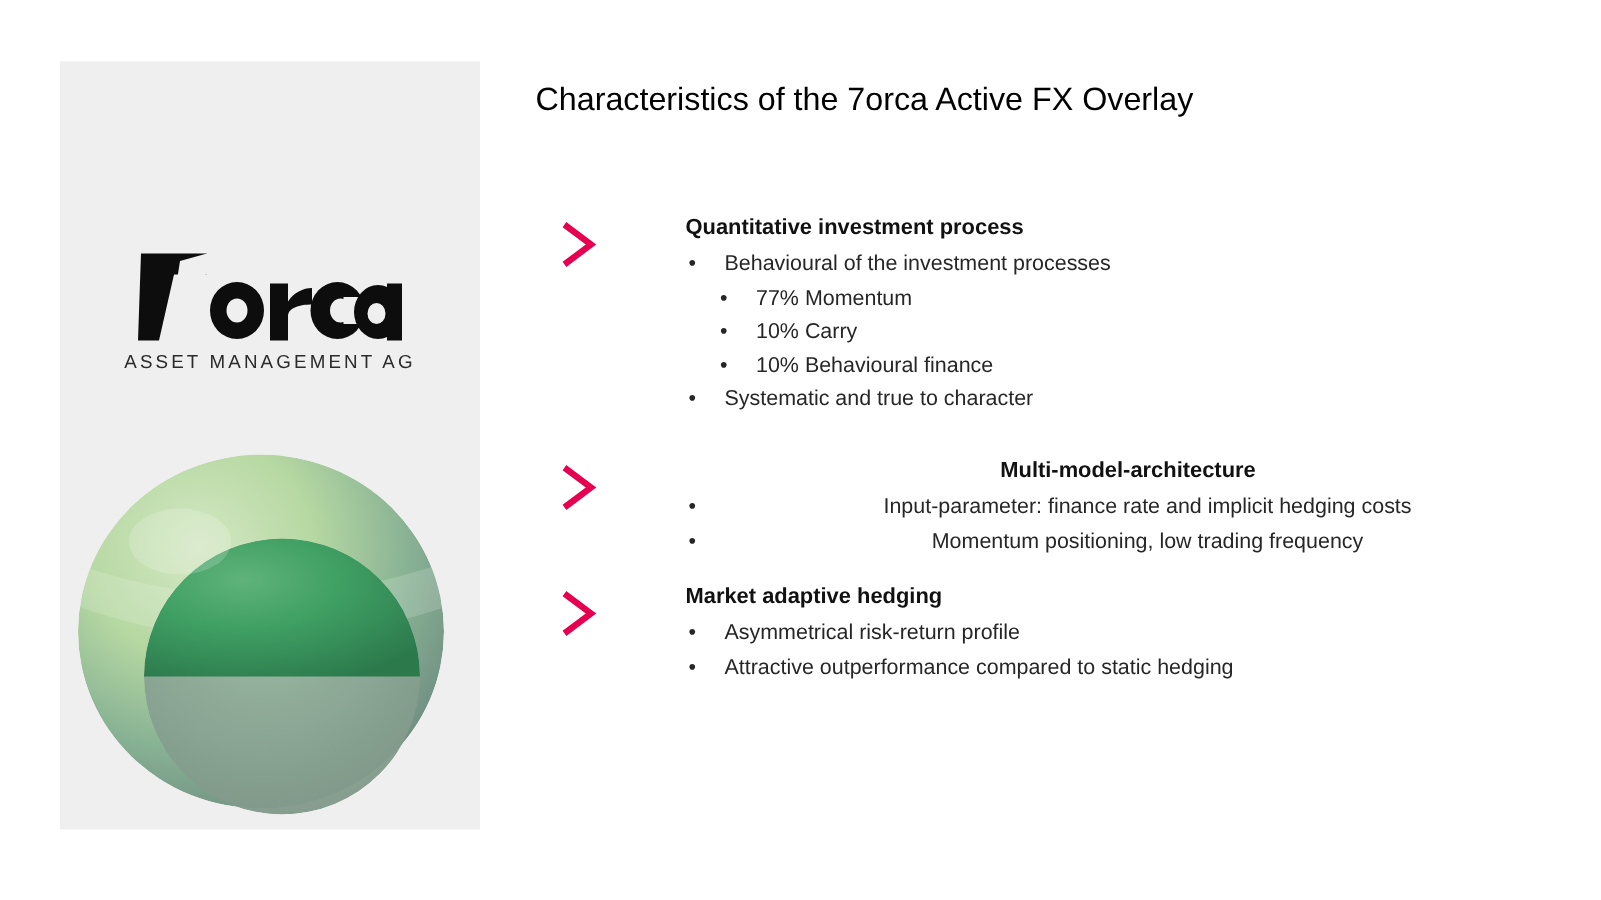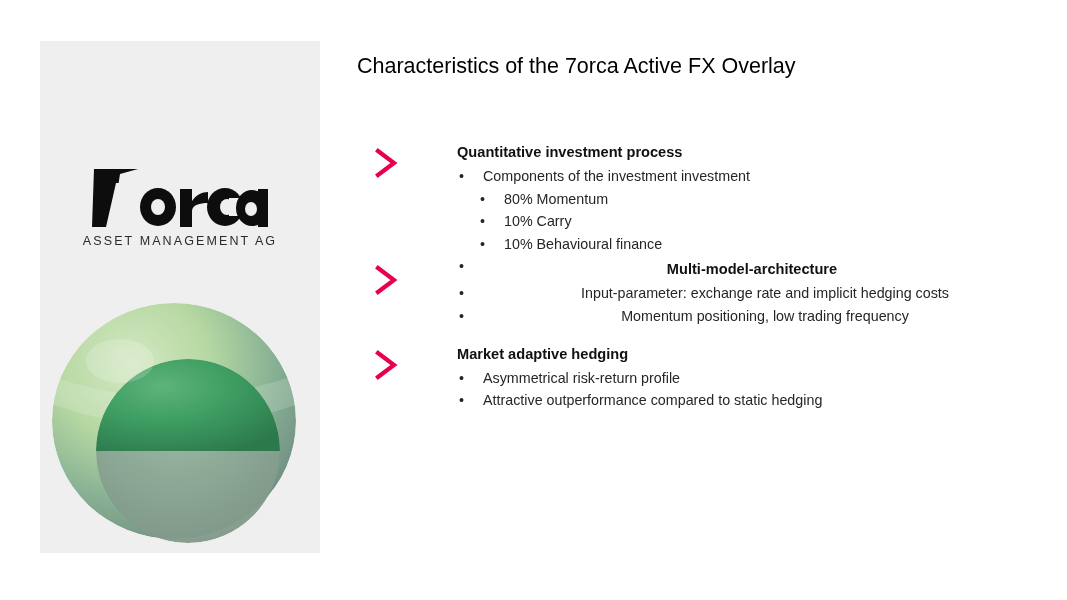--- a/index.html
+++ b/index.html
@@ -126,21 +126,21 @@
   }
 
   li.bullet.level-2 {
     padding-left: 47px;
   }
 
   li.bullet.level-2 > .dot {
     left: 23px;
   }
 
-  .section-gap-1 { margin-bottom: 4px; }
+  .section-gap-1 { margin-bottom: 26px; }
   .section-gap-2 { margin-bottom: 16px; text-align: center; }
 </style>
 </head>
 <body>
 
 <div id="brand-panel">
 
   <div id="logo-block">
     <svg id="logo-wordmark" viewBox="0 0 176 62">
 
@@ -211,51 +211,52 @@
 
   <div class="section section-gap-1">
     <svg class="chevron-icon" viewBox="0 0 26 30">
       <polyline points="4,3 20,15 4,27" fill="none" stroke="#e6004f" stroke-width="4.2" stroke-linecap="square" stroke-linejoin="miter"></polyline>
     </svg>
     <div class="section-body">
       <div class="section-heading">Quantitative investment process</div>
       <ul class="bullets">
         <li class="bullet level-1">
           <span class="dot">•</span>
-          <span>Components of the investment investment</span>
+          <span>Behavioural of the investment processes</span>
         </li>
         <li class="bullet level-2">
           <span class="dot">•</span>
-          <span>80% Momentum</span>
+          <span>77% Momentum</span>
         </li>
         <li class="bullet level-2">
           <span class="dot">•</span>
           <span>10% Carry</span>
         </li>
         <li class="bullet level-2">
           <span class="dot">•</span>
           <span>10% Behavioural finance</span>
         </li>
         <li class="bullet level-1">
           <span class="dot">•</span>
+          <span>Systematic and true to character</span>
         </li>
       </ul>
     </div>
   </div>
 
   <div class="section section-gap-2">
     <svg class="chevron-icon" viewBox="0 0 26 30">
       <polyline points="4,3 20,15 4,27" fill="none" stroke="#e6004f" stroke-width="4.2" stroke-linecap="square" stroke-linejoin="miter"></polyline>
     </svg>
     <div class="section-body">
       <div class="section-heading">Multi-model-architecture</div>
       <ul class="bullets">
         <li class="bullet level-1">
           <span class="dot">•</span>
-          <span>Input-parameter: exchange rate and implicit hedging costs</span>
+          <span>Input-parameter: finance rate and implicit hedging costs</span>
         </li>
         <li class="bullet level-1">
           <span class="dot">•</span>
           <span>Momentum positioning, low trading frequency</span>
         </li>
       </ul>
     </div>
   </div>
 
   <div class="section">

